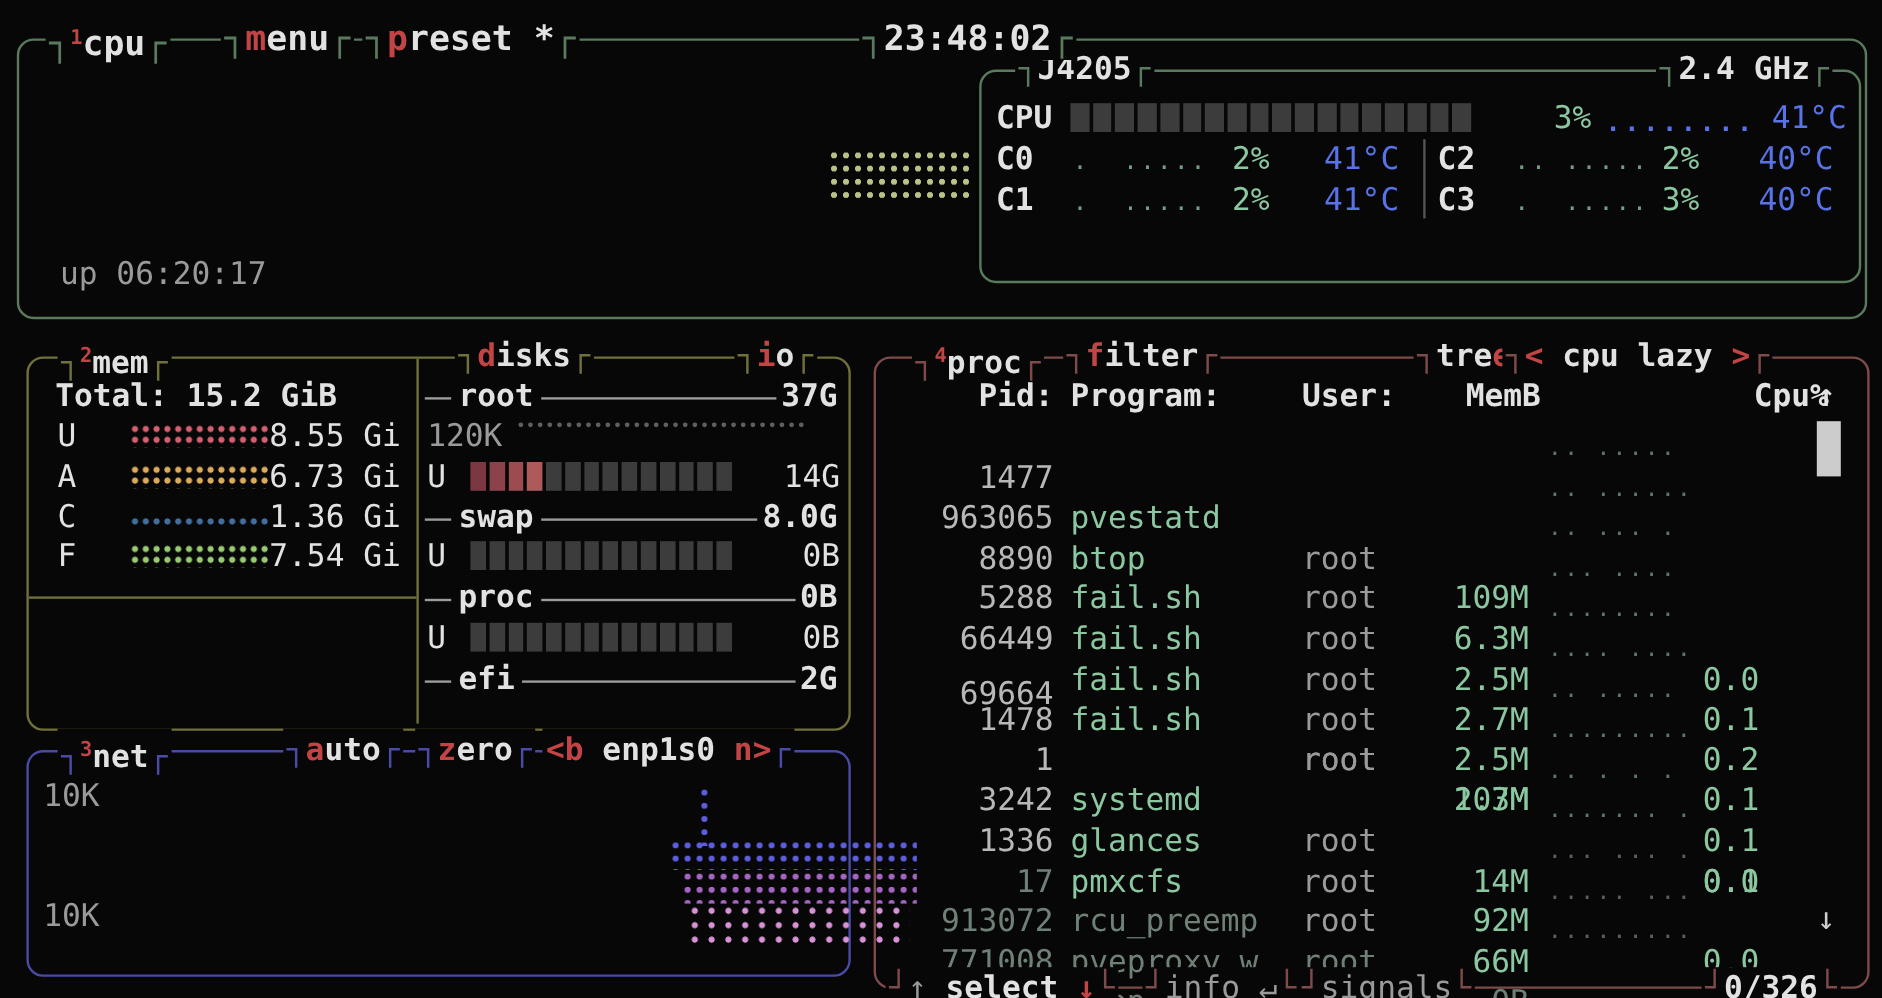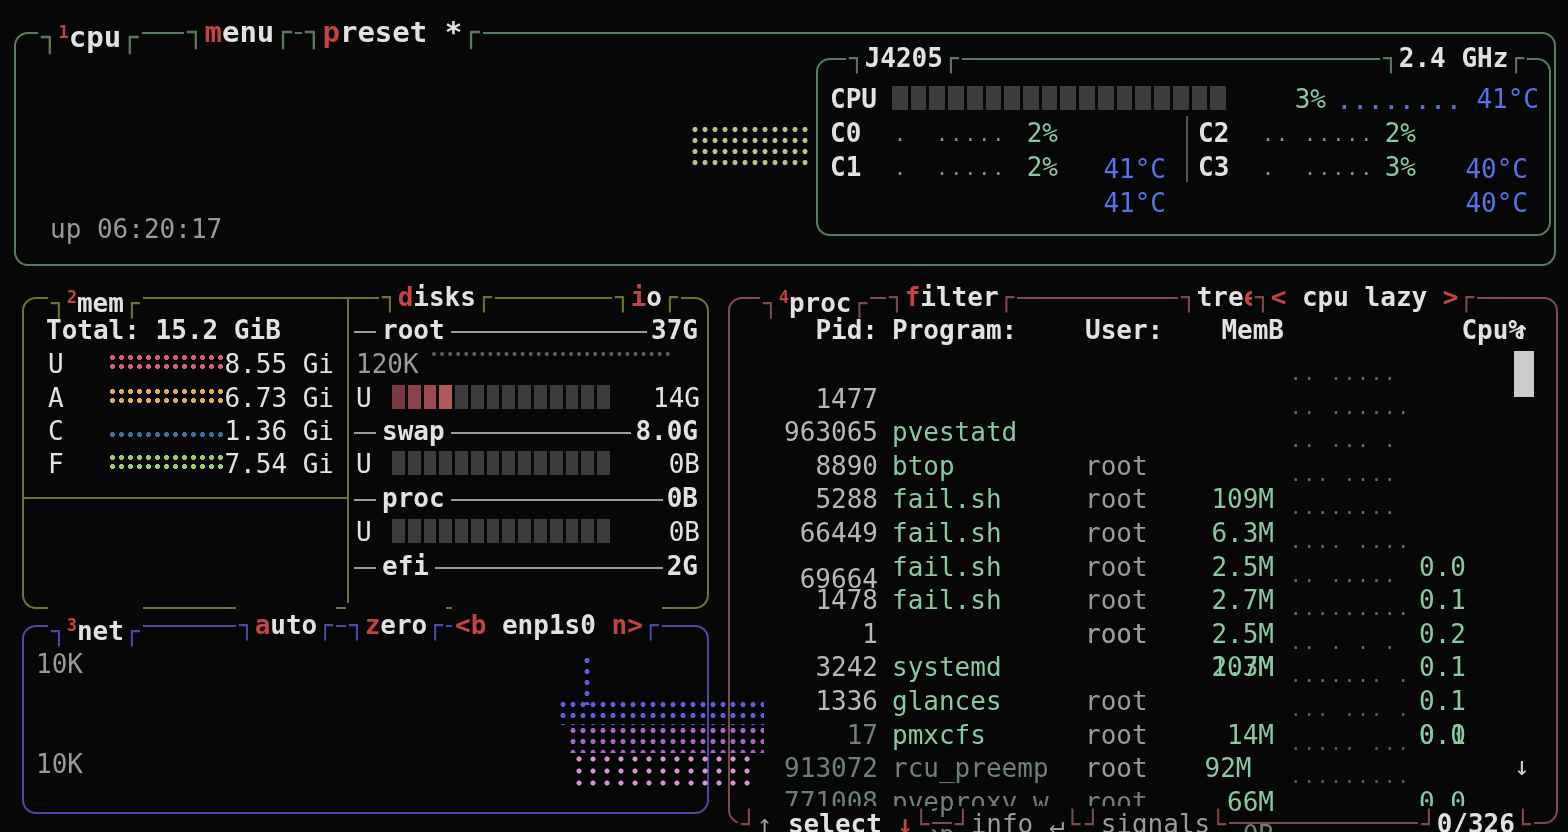--- a/index.html
+++ b/index.html
@@ -4,21 +4,21 @@
 <style>
   html,body{margin:0;padding:0;background:#070707;}
   body{width:1568px;height:832px;position:relative;overflow:hidden;
        font-family:"DejaVu Sans Mono",monospace;font-size:26px;color:var(--fg);}
   .box{position:absolute;border:2px solid var(--bc);border-radius:14px;z-index:1;}
   .btitle{position:absolute;top:-20px;height:36px;line-height:36px;background:#070707;
           font-weight:bold;white-space:pre;padding:0 3px;z-index:3;}
   .big{font-size:29px;}
   .corner{color:var(--bc);font-weight:bold;}
   .sup{font-size:17px;vertical-align:9px;color:var(--red);font-weight:bold;}
-  .red{color:var(--red);} .green{color:var(--green);} .blue{color:var(--blue);margin-top:36px;}
+  .red{color:var(--red);} .green{color:var(--green);} .blue{color:var(--blue);}
   .dim{color:var(--dim);} .pidc{color:var(--pid);} .bold{font-weight:bold;}
   .abs{position:absolute;white-space:pre;}
   .r{text-align:right;}
   .meter{position:absolute;display:flex;gap:3px;}
   .meter .seg{display:inline-block;height:24px;flex:1;}
   .dotgrid{position:absolute;z-index:0;
      background-image:radial-gradient(circle,var(--dot) 2.3px,transparent 2.8px);
      background-size:10px 11px;}
   .memdots{background-size:9px 9px;}
   .coredots{font-size:20px;letter-spacing:2px;color:var(--green);opacity:.8;white-space:pre;}
@@ -35,20 +35,21 @@
             white-space:pre;padding:0 3px;z-index:3;}
 </style>
 </head>
 <body>
 
 <div class="box" id="cpu-box" style="left: 14px; top: 32px; width: 1538px; height: 230px; --bc: #5a7a5e;">
 
   <div class="btitle big" style="left:22px;"><span class="corner">┐</span><span class="sup">1</span><span>cpu</span><span class="corner">┌</span></div>
   <div class="btitle big" style="left:168px;"><span class="corner">┐</span><span class="red">m</span><span>enu</span><span class="corner">┌</span></div>
   <div class="btitle big" style="left:286px;"><span class="corner">┐</span><span class="red">p</span><span>reset *</span><span class="corner">┌</span></div>
+  <div class="btitle big" style="left:700px;"><span class="corner">┐</span><span>23:48:02</span><span class="corner">┌</span></div>
 
   <div class="dotgrid" style="left: 674px; top: 90px; width: 120px; height: 46px; --dot: #b7c287;"></div>
 
   <div class="abs dim" style="left:34px;top:180px;">up 06:20:17</div>
 
   <div class="box" style="left: 800px; top: 24px; width: 731px; height: 174px; --bc: #5a7a5e;">
     <div class="btitle" style="left:28px;"><span class="corner">┐</span><span>J4205</span><span class="corner">┌</span></div>
     <div class="btitle" style="right:22px;"><span class="corner">┐</span><span>2.4 GHz</span><span class="corner">┌</span></div>
 
     <div class="abs bold" style="left:12px;top:24px;">CPU</div>
@@ -287,21 +288,21 @@
     <span class="abs pidc r" style="left:8px;width:140px;">1</span>
     <span class="abs green" style="left:162px;">systemd</span>
     <span class="abs dim" style="left:355px;">root</span>
     <span class="abs green r" style="left:452px;width:92px;">14M</span>
     <span class="abs procdots" style="left:560px;top:8px;">.........</span>
     <span class="abs green r" style="left:640px;width:96px;">0.0</span>
   </div><div class="prow">
     <span class="abs pidc r" style="left:8px;width:140px;">3242</span>
     <span class="abs green" style="left:162px;">glances</span>
     <span class="abs dim" style="left:355px;">root</span>
-    <span class="abs green r" style="left:452px;width:92px;text-align:center;">92M</span>
+    <span class="abs green r" style="left:452px;width:92px;">92M</span>
     <span class="abs procdots" style="left:560px;top:8px;">.. . . .</span>
     <span class="abs green r" style="left:640px;width:96px;">0.0</span>
   </div><div class="prow">
     <span class="abs pidc r" style="left:8px;width:140px;">1336</span>
     <span class="abs green" style="left:162px;">pmxcfs</span>
     <span class="abs dim" style="left:355px;">root</span>
     <span class="abs green r" style="left:452px;width:92px;">66M</span>
     <span class="abs procdots" style="left:560px;top:8px;">....... .</span>
     
   </div><div class="prow faded">

